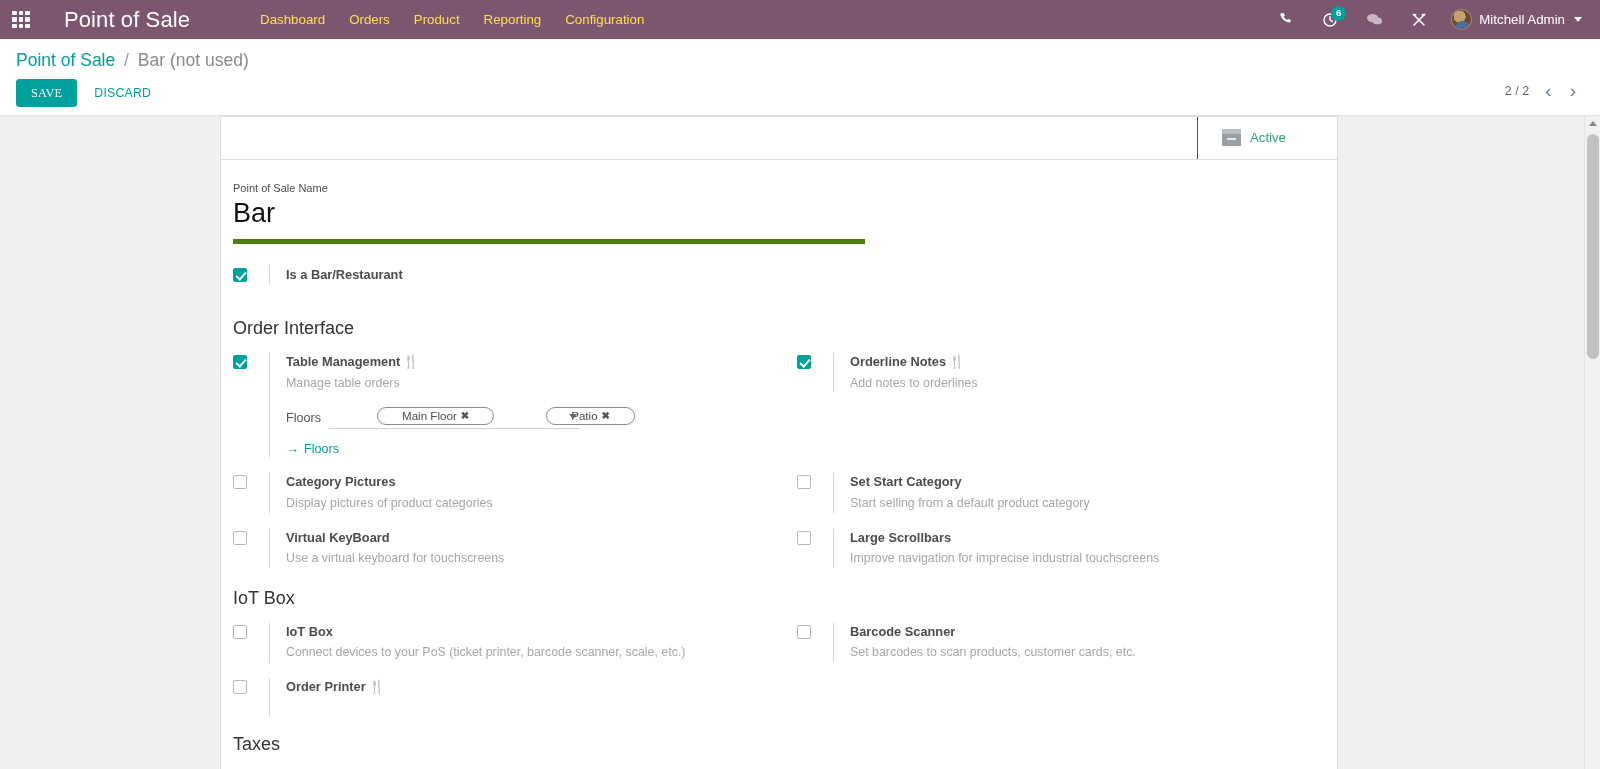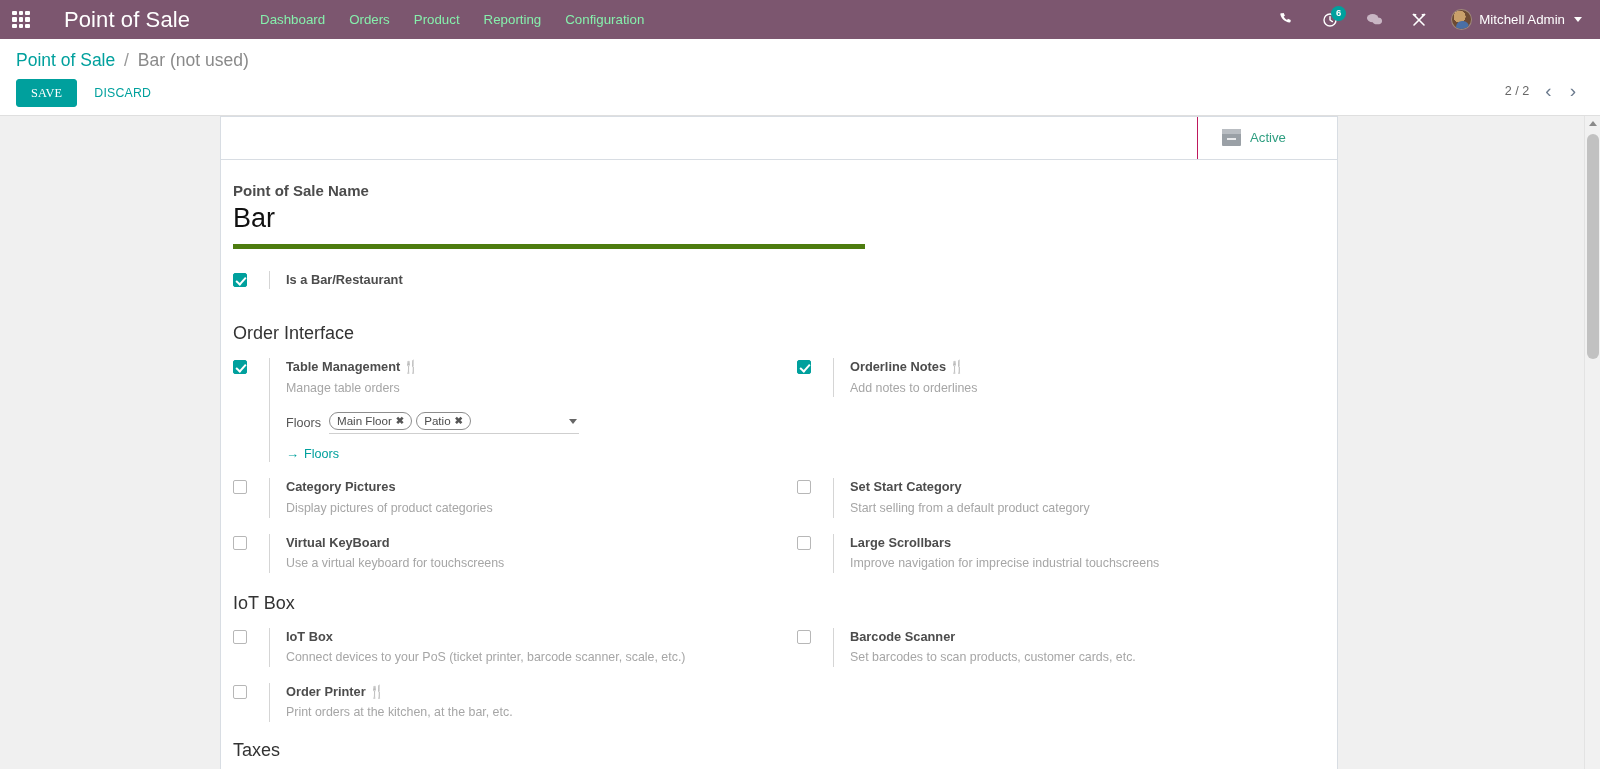--- a/index.html
+++ b/index.html
@@ -41,21 +41,21 @@
   }
   .menu {
     display: flex;
     align-items: center;
     margin-left: 58px;
     gap: 0px;
   }
   .menu-item {
     font-size: 13.3px;
     padding: 10px 12px;
-    color: #86efac;
+    color: #fde047;
     white-space: nowrap;
     cursor: pointer;
   }
   .nav-right {
     margin-left: auto;
     display: flex;
     align-items: center;
     gap: 0;
   }
   .nav-ico {
@@ -226,22 +226,22 @@
     content:"";
     position:absolute; left:5px; top:9px;
     width:9px; height:2px;
     background:#e9eaec;
   }
   .stat-label { color: #2e9e80; font-size: 13.2px; }
 
   .sheet-inner { padding: 22px 0 0 0; }
 
   .field-label {
-    font-size: 15px;
-    font-weight: bold;
+    font-size: 11px;
+    font-weight: normal;
     color: #4c4c4c;
     margin: 0 12px 4px 12px;
   }
   .name-input-wrap { margin: 0 0 0 12px; width: 632px; }
   .name-input {
     font-size: 27px;
     color: #111;
     border: none;
     border-bottom: 5px solid #4d7c0f;
     width: 100%;
@@ -330,26 +330,27 @@
     padding-bottom: 3px;
     flex: 1;
     max-width: 250px;
   }
   .tag {
     display: inline-flex;
     align-items: center;
     gap: 4px;
     border: 1px solid #8d8d8d;
     border-radius: 11px;
-    padding: 1px 7px 2px;
+    padding: 1px 24px 2px;
     font-size: 11.6px;
     color: #4c4c4c;
     white-space: nowrap;
     background: #fff;
     cursor: pointer;
+    margin-left: 48px;
   }
   .tag-x { font-size: 10px; color: #555; font-weight: bold; cursor: pointer; }
   .m2m-caret {
     position: absolute;
     right: 2px; top: 7px;
     width: 0; height: 0;
     border-left: 4px solid transparent;
     border-right: 4px solid transparent;
     border-top: 5px solid #666;
     cursor: pointer;
@@ -597,21 +598,20 @@
             </div>
           </div>
 
           <div class="setting-block">
             <div class="cb"></div>
             <div class="setting-body">
               <div class="setting-title">
                 <span>Order Printer</span>
                 <span class="emoji">🍴</span>
               </div>
-              <div class="setting-desc">Print orders at the kitchen, at the bar, etc.</div>
             </div>
           </div>
         </div>
 
         <div class="group-heading" style="margin-top:2px">Taxes</div>
 
       </div>
     </div>
   </div>
 

